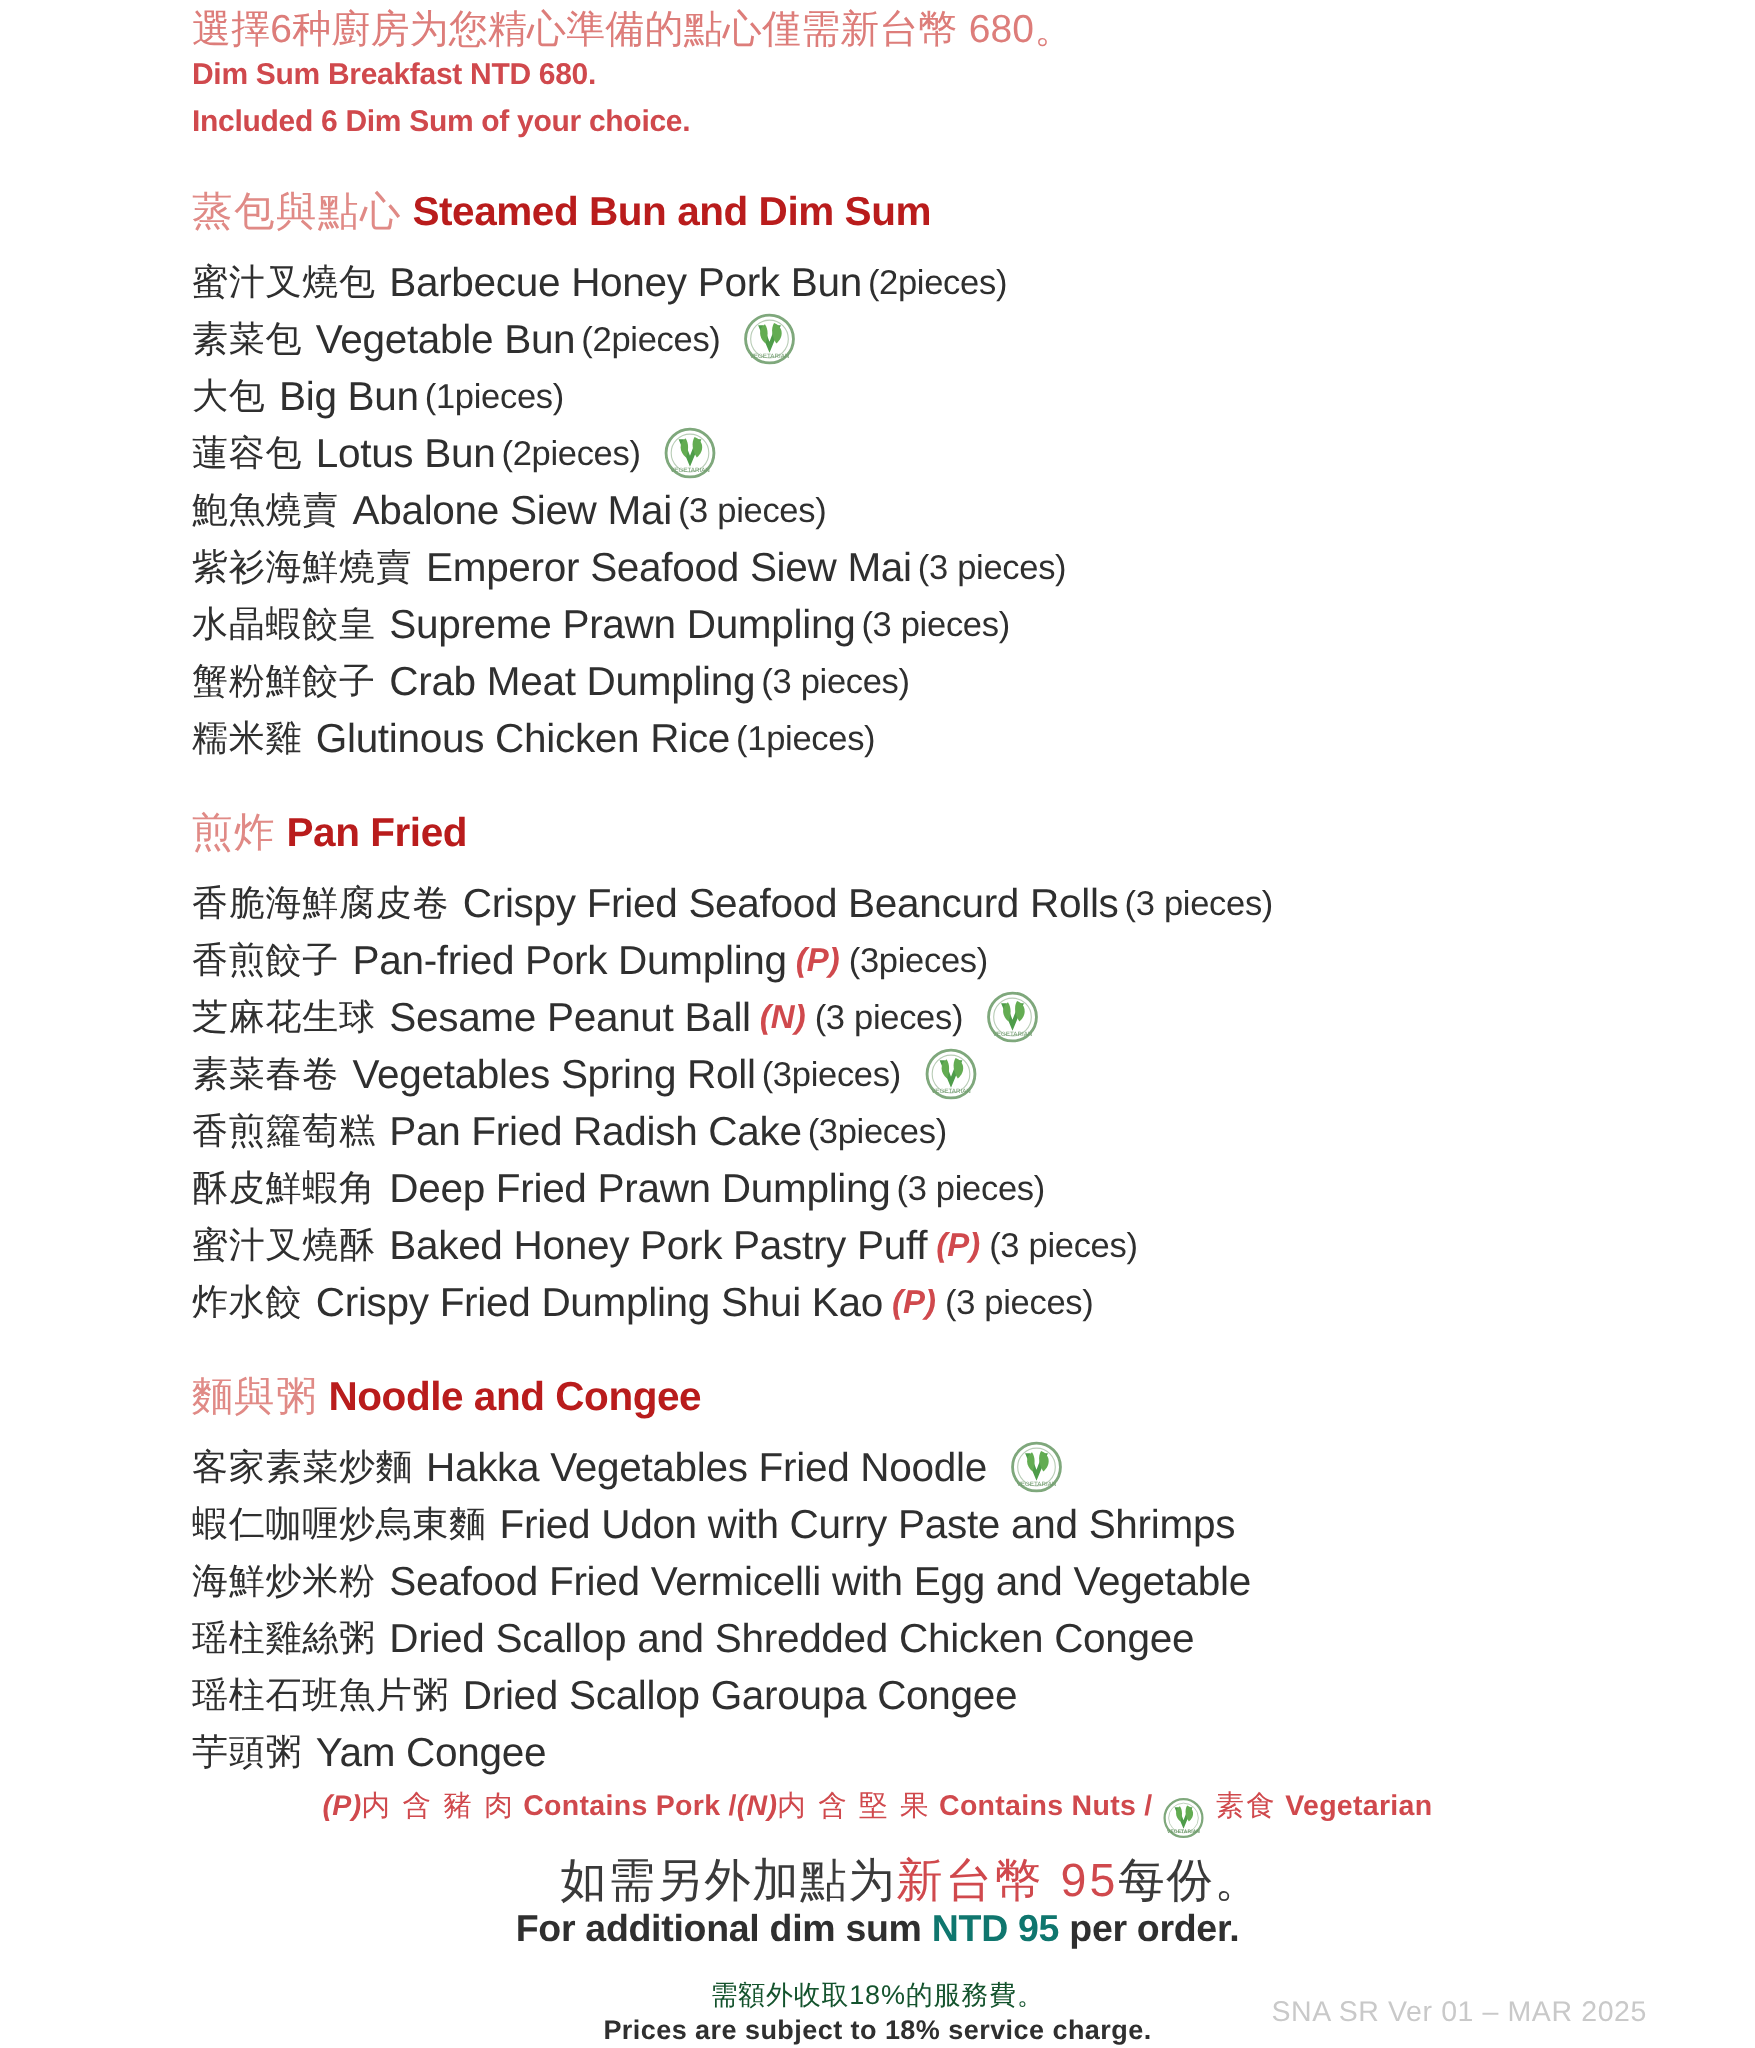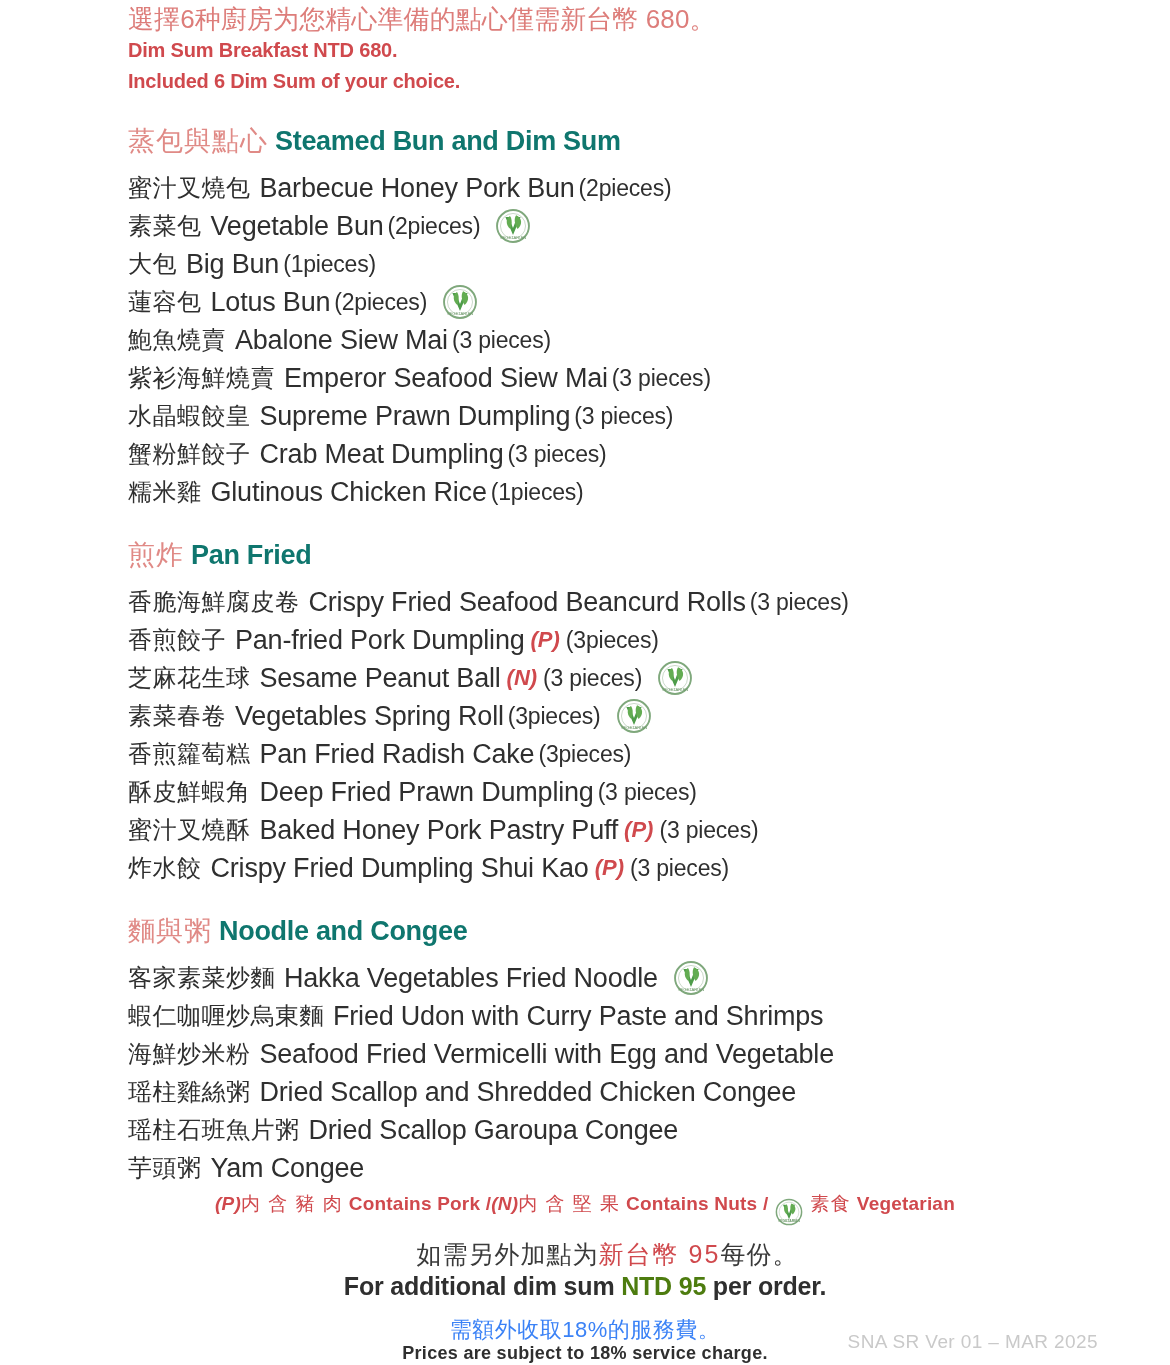--- a/index.html
+++ b/index.html
@@ -54,21 +54,21 @@
     white-space: nowrap;
     margin-top: 26px;
     margin-bottom: 10px;
   }
   .section-head .sh-cn {
     color: #e08a86;
     font-size: 27px;
     letter-spacing: 1px;
   }
   .section-head .sh-en {
-    color: #0f766e;
+    color: #b91c1c;
     font-size: 27px;
     font-weight: bold;
     letter-spacing: -0.3px;
     margin-left: 7px;
   }
 
   .items { }
   .item {
     display: flex;
     align-items: center;
@@ -140,42 +140,42 @@
   }
   .legend .lg-cn {
     font-weight: normal;
     letter-spacing: 1.5px;
   }
   .note-block {
     text-align: center;
     margin-top: 18px;
   }
   .note-cn {
-    font-size: 25px;
+    font-size: 31px;
     color: #3a3a3a;
     letter-spacing: 1px;
     line-height: 32px;
     margin-left: 45px;
   }
   .note-cn .hl { color: #d0494d; letter-spacing: 2px; }
   .note-en {
     font-size: 25px;
     color: #2f2f2f;
     font-weight: bold;
     letter-spacing: -0.2px;
     line-height: 33px;
   }
-  .note-en .hl { color: #4d7c0f; }
+  .note-en .hl { color: #0f766e; }
   .charge-block {
     text-align: center;
     margin-top: 16px;
   }
   .charge-cn {
-    font-size: 22px;
-    color: #3b82f6;
+    font-size: 18px;
+    color: #14532d;
     letter-spacing: 0.5px;
     line-height: 22px;
   }
   .charge-en {
     font-size: 18px;
     color: #2f2f2f;
     font-weight: bold;
     letter-spacing: 0.3px;
     line-height: 24px;
   }

